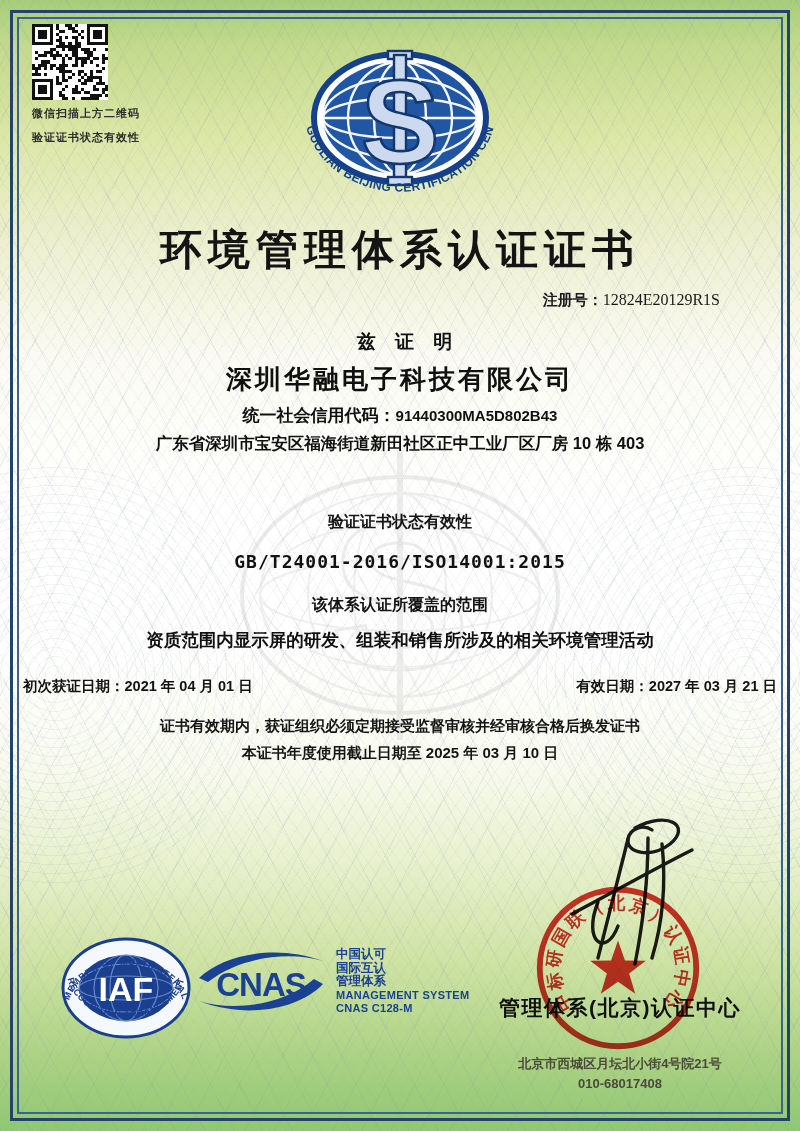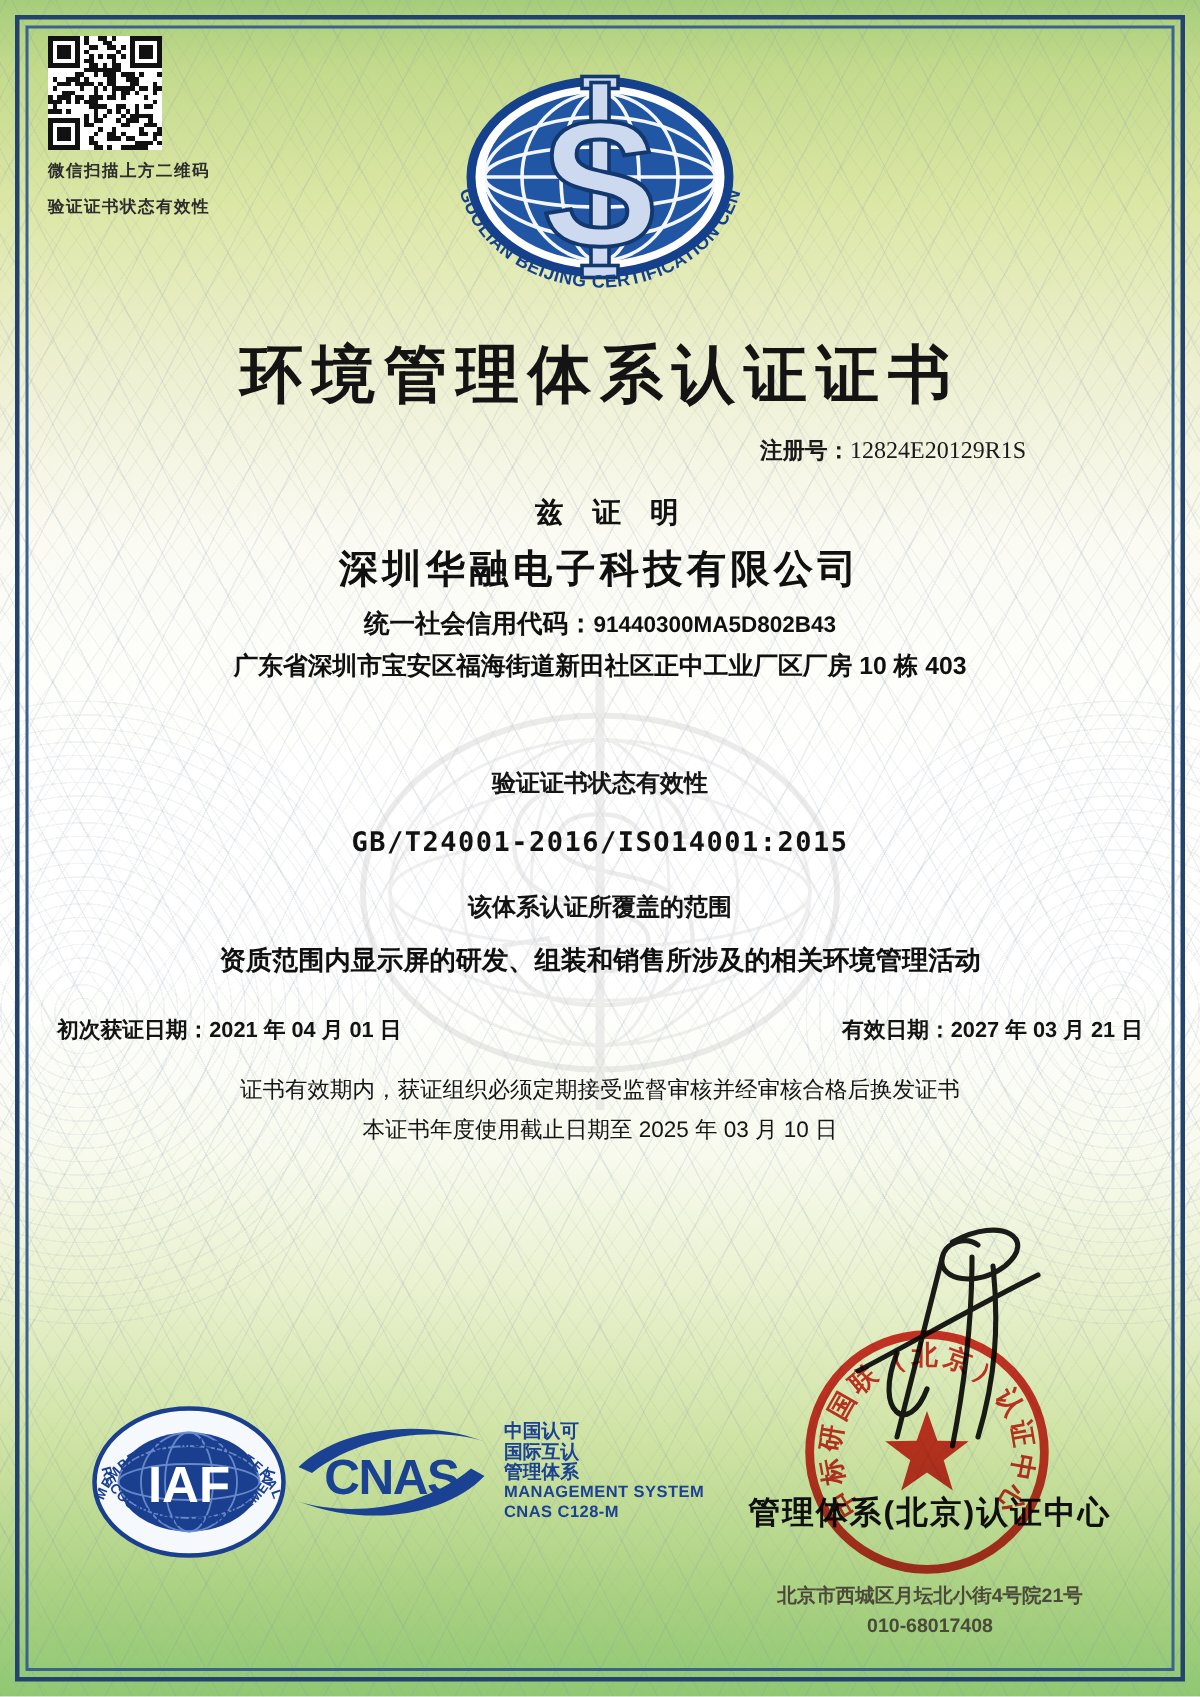--- a/index.html
+++ b/index.html
@@ -22,34 +22,34 @@
   .rosette{
     position:absolute;width:430px;height:430px;border-radius:50%;opacity:.5;pointer-events:none;
     background:repeating-radial-gradient(circle at center, rgba(125,145,165,0.20) 0 1px, transparent 1px 9px);
   }
   .frame-outer{position:absolute;inset:10px;border:3px solid var(--border-navy,#24426e);pointer-events:none;}
   .frame-inner{position:absolute;inset:17px;border:2px solid #3b6390;pointer-events:none;}
   .abs{position:absolute;}
   .ctr{left:0;right:0;text-align:center;}
   .qr-captions{color:#2c2c2c;font-size:11px;letter-spacing:1px;font-weight:600;}
   .cert-title{font-size:42px;font-weight:700;color:#141414;letter-spacing:6px;}
-  .reg-line{right:0;width:100%;text-align:right;padding-right:116px;box-sizing:border-box;color:#1a1a1a;}
+  .reg-line{right:0;width:100%;text-align:right;padding-right:80px;box-sizing:border-box;color:#1a1a1a;}
   .reg-label{font-size:15px;font-weight:700;}
   .reg-value{font-family:"Liberation Serif","DejaVu Serif",serif;font-size:16px;}
   .certify{font-size:19px;font-weight:700;letter-spacing:7px;color:#111;}
   .company{font-size:26px;font-weight:700;letter-spacing:3px;color:#101010;}
   .credit{font-size:17px;font-weight:700;color:#101010;}
   .credit .val{font-size:15px;}
   .addr{font-size:16.5px;font-weight:700;color:#101010;}
   .conform{font-size:16px;font-weight:600;color:#161616;}
   .standard{font-family:"DejaVu Sans Mono","Liberation Mono",monospace;font-size:18px;font-weight:700;color:#121212;letter-spacing:1px;}
   .scope-h{font-size:16px;font-weight:700;color:#141414;}
   .scope{font-size:17.5px;font-weight:700;color:#101010;}
-  .dates{display:flex;justify-content:space-between;left:0;right:0;padding:0 38px;font-size:14.5px;font-weight:600;color:#131313;align-items:flex-end;}
-  .note{font-size:15px;font-weight:400;color:#151515;}
+  .dates{display:flex;justify-content:space-between;left:0;right:0;padding:0 23px;font-size:14.5px;font-weight:600;color:#131313;align-items:flex-end;}
+  .note{font-size:15px;font-weight:700;color:#151515;}
   .cnas-text{color:#1b4193;line-height:13.5px;}
   .cnas-text .zh{font-size:12.5px;font-weight:700;display:block;}
   .cnas-text .en{font-size:11px;font-weight:800;display:block;letter-spacing:.3px;}
   .certifier{left:440px;width:360px;text-align:center;font-size:21px;font-weight:700;letter-spacing:1.5px;color:#101010;}
   .footer-addr{left:440px;width:360px;text-align:center;font-size:13px;font-weight:700;color:#4b4a3a;line-height:20px;}
   .blend{mix-blend-mode:multiply;}
   svg text{font-family:"Liberation Sans","DejaVu Sans",sans-serif;}
 </style>
 </head>
 <body>

